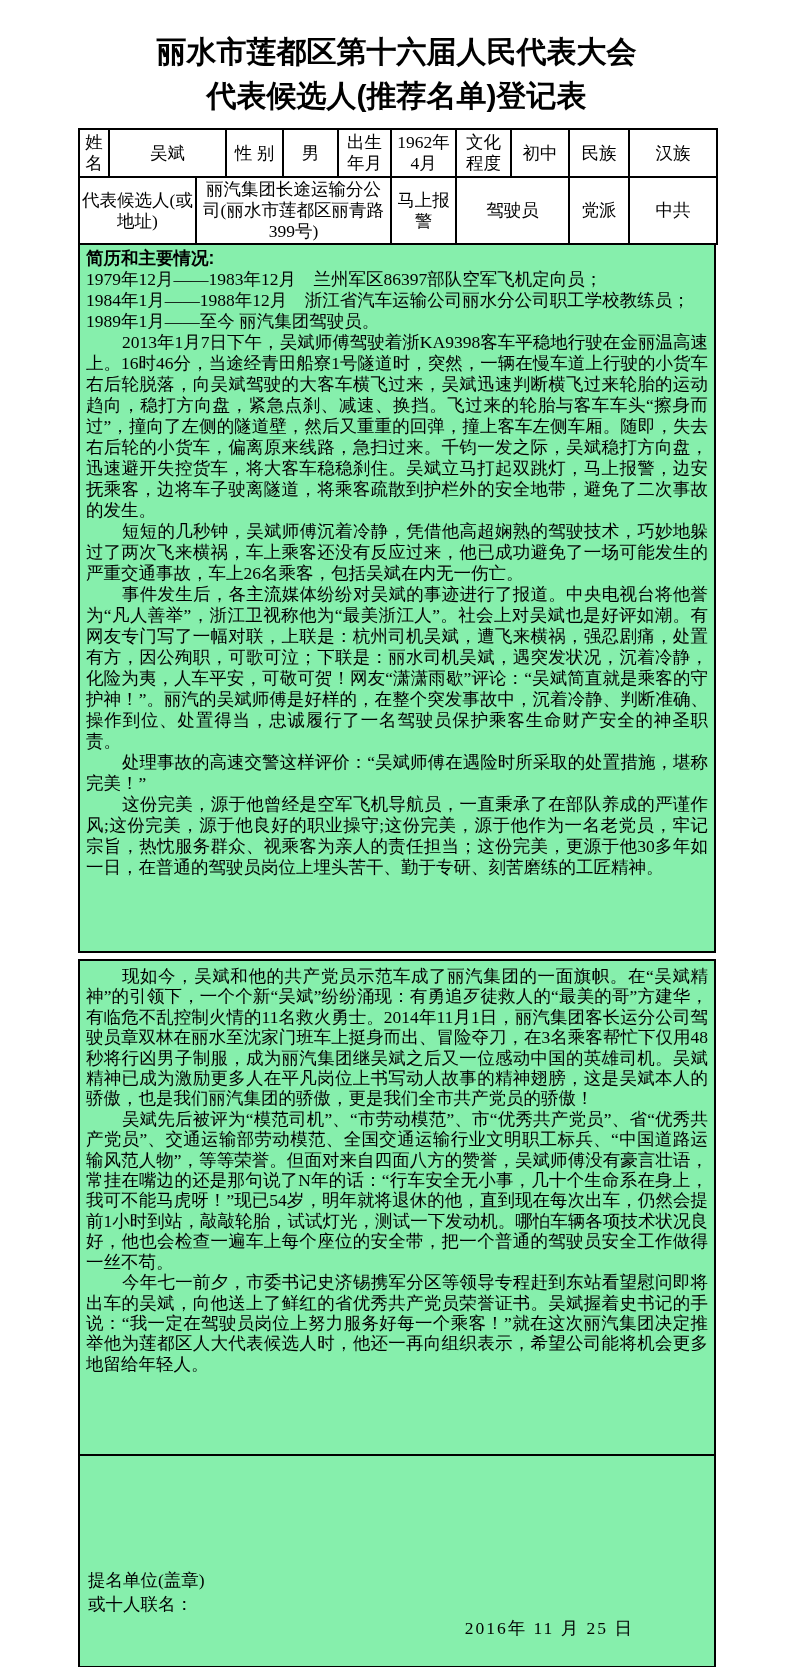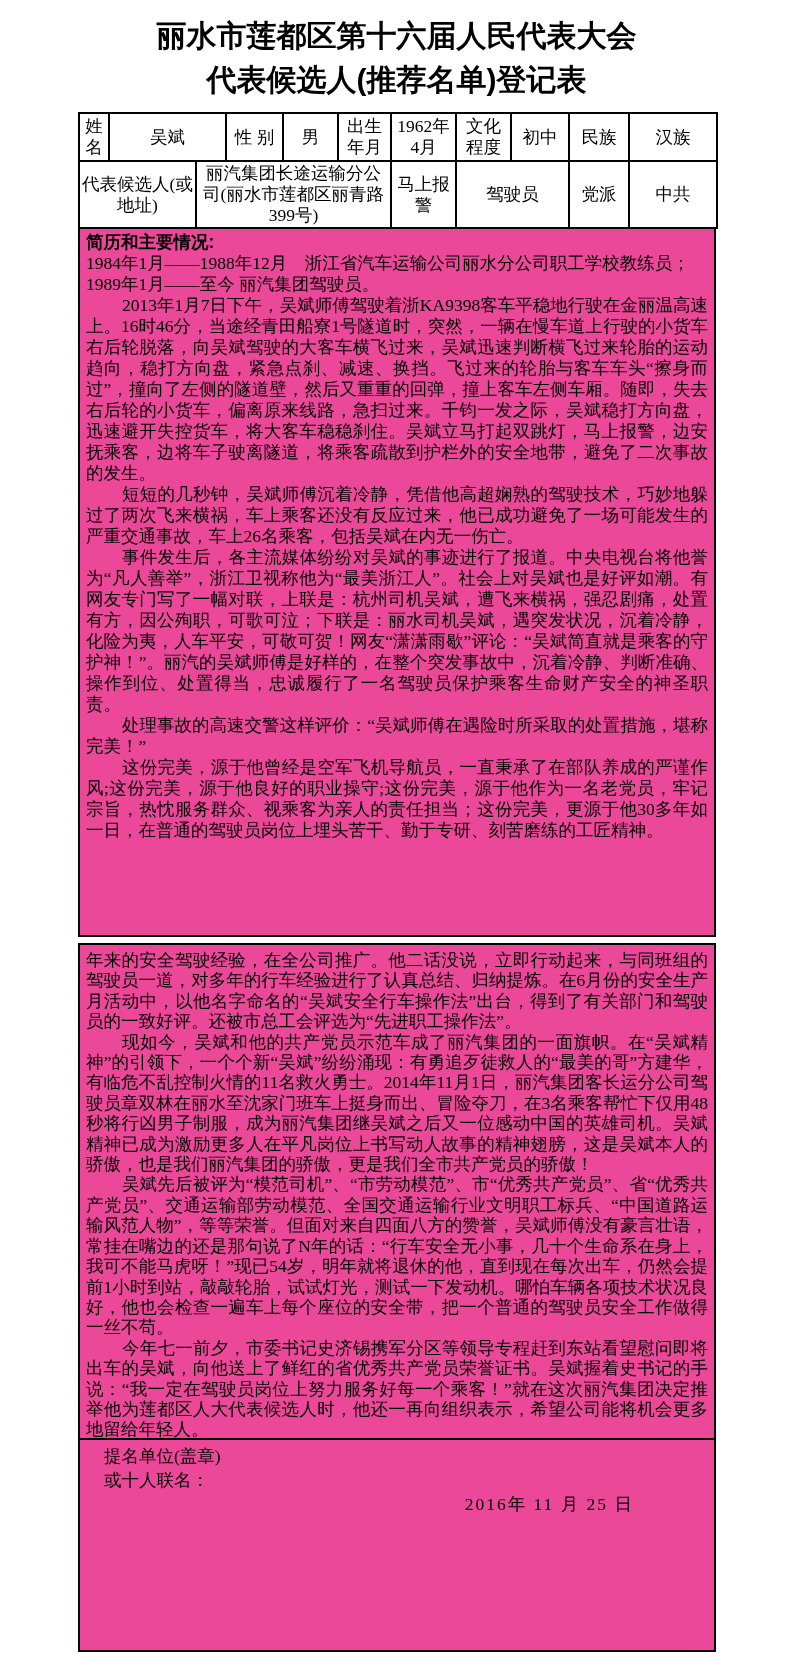--- a/index.html
+++ b/index.html
@@ -2,51 +2,51 @@
 <html><head>
 <meta charset="utf-8">
 <style>
   html,body{margin:0;padding:0;}
   body{
     width:793px;height:1667px;background:#ffffff;color:#000;
     font-family:"Liberation Serif","DejaVu Serif",serif;
     position:relative;overflow:hidden;
   }
   .doc-title{
-    padding-top:14px;text-align:center;
+    padding-top:30px;text-align:center;
     font-family:"Liberation Sans","DejaVu Sans",sans-serif;
     font-weight:bold;font-size:30px;line-height:44px;color:#000;
   }
   .info-table{
     border-collapse:collapse;table-layout:fixed;
     margin:10px 0 0 78px;width:638px;font-size:17.5px;
   }
   .info-table td{
     border:2px solid #000;text-align:center;vertical-align:middle;
     padding:1px 2px;line-height:21px;overflow:hidden;
   }
   .r1 td{height:44px;}
   .r2 td{height:62px;}
   .box{
     box-sizing:border-box;margin-left:78px;width:638px;
-    border:2px solid #000;background:#ec4899;overflow:hidden;
+    border:2px solid #000;background:#86efac;overflow:hidden;
   }
   .box1{
     border-top:none;height:708px;
     padding:3px 6px 0 6px;font-size:17.5px;line-height:21px;
   }
   .page-gap{height:6px;}
   .box2{height:709px;display:flex;flex-direction:column;}
   .box2-text{
     flex:1;padding:5px 6px 0 6px;font-size:17.5px;line-height:20.4px;overflow:hidden;
   }
   .nominate{
     border-top:2px solid #000;height:212px;box-sizing:border-box;
-    padding:4px 8px 26px 24px;display:flex;flex-direction:column;
-    justify-content:flex-start;font-size:17.5px;line-height:24px;
+    padding:4px 8px 26px 8px;display:flex;flex-direction:column;
+    justify-content:flex-end;font-size:17.5px;line-height:24px;
   }
   p{margin:0;text-align:justify;}
   .section-head{
     font-weight:bold;text-align:left;
     font-family:"Liberation Sans","DejaVu Sans",sans-serif;
   }
   .main-head{margin-top:15px;}
   .resume-line{text-align:left;}
   .para{text-indent:2.05em;}
   .cont-first{text-indent:0;}
@@ -93,35 +93,35 @@
     <td>马上报警</td>
     <td colspan="2">驾驶员</td>
     <td>党派</td>
     <td>中共</td>
   </tr>
 </tbody>
   </table>
 
 <div class="box box1">
   <p class="section-head">简历和主要情况:</p>
+  <p class="resume-line">1979年12月——1983年12月　兰州军区86397部队空军飞机定向员；</p>
   <p class="resume-line">1984年1月——1988年12月　浙江省汽车运输公司丽水分公司职工学校教练员；</p>
   <p class="resume-line">1989年1月——至今 丽汽集团驾驶员。</p>
   <p class="para">2013年1月7日下午，吴斌师傅驾驶着浙KA9398客车平稳地行驶在金丽温高速上。16时46分，当途经青田船寮1号隧道时，突然，一辆在慢车道上行驶的小货车右后轮脱落，向吴斌驾驶的大客车横飞过来，吴斌迅速判断横飞过来轮胎的运动趋向，稳打方向盘，紧急点刹、减速、换挡。飞过来的轮胎与客车车头“擦身而过”，撞向了左侧的隧道壁，然后又重重的回弹，撞上客车左侧车厢。随即，失去右后轮的小货车，偏离原来线路，急扫过来。千钧一发之际，吴斌稳打方向盘，迅速避开失控货车，将大客车稳稳刹住。吴斌立马打起双跳灯，马上报警，边安抚乘客，边将车子驶离隧道，将乘客疏散到护栏外的安全地带，避免了二次事故的发生。</p>
   <p class="para">短短的几秒钟，吴斌师傅沉着冷静，凭借他高超娴熟的驾驶技术，巧妙地躲过了两次飞来横祸，车上乘客还没有反应过来，他已成功避免了一场可能发生的严重交通事故，车上26名乘客，包括吴斌在内无一伤亡。</p>
   <p class="para">事件发生后，各主流媒体纷纷对吴斌的事迹进行了报道。中央电视台将他誉为“凡人善举”，浙江卫视称他为“最美浙江人”。社会上对吴斌也是好评如潮。有网友专门写了一幅对联，上联是：杭州司机吴斌，遭飞来横祸，强忍剧痛，处置有方，因公殉职，可歌可泣；下联是：丽水司机吴斌，遇突发状况，沉着冷静，化险为夷，人车平安，可敬可贺！网友“潇潇雨歇”评论：“吴斌简直就是乘客的守护神！”。丽汽的吴斌师傅是好样的，在整个突发事故中，沉着冷静、判断准确、操作到位、处置得当，忠诚履行了一名驾驶员保护乘客生命财产安全的神圣职责。</p>
   <p class="para">处理事故的高速交警这样评价：“吴斌师傅在遇险时所采取的处置措施，堪称完美！”</p>
   <p class="para">这份完美，源于他曾经是空军飞机导航员，一直秉承了在部队养成的严谨作风;这份完美，源于他良好的职业操守;这份完美，源于他作为一名老党员，牢记宗旨，热忱服务群众、视乘客为亲人的责任担当；这份完美，更源于他30多年如一日，在普通的驾驶员岗位上埋头苦干、勤于专研、刻苦磨练的工匠精神。</p>
 
 </div>
 
 <div class="page-gap"></div>
 
 <div class="box box2">
   <div class="box2-text">
-    <p class="para cont-first">年来的安全驾驶经验，在全公司推广。他二话没说，立即行动起来，与同班组的驾驶员一道，对多年的行车经验进行了认真总结、归纳提炼。在6月份的安全生产月活动中，以他名字命名的“吴斌安全行车操作法”出台，得到了有关部门和驾驶员的一致好评。还被市总工会评选为“先进职工操作法”。</p>
     <p class="para">现如今，吴斌和他的共产党员示范车成了丽汽集团的一面旗帜。在“吴斌精神”的引领下，一个个新“吴斌”纷纷涌现：有勇追歹徒救人的“最美的哥”方建华，有临危不乱控制火情的11名救火勇士。2014年11月1日，丽汽集团客长运分公司驾驶员章双林在丽水至沈家门班车上挺身而出、冒险夺刀，在3名乘客帮忙下仅用48秒将行凶男子制服，成为丽汽集团继吴斌之后又一位感动中国的英雄司机。吴斌精神已成为激励更多人在平凡岗位上书写动人故事的精神翅膀，这是吴斌本人的骄傲，也是我们丽汽集团的骄傲，更是我们全市共产党员的骄傲！</p>
     <p class="para">吴斌先后被评为“模范司机”、“市劳动模范”、市“优秀共产党员”、省“优秀共产党员”、交通运输部劳动模范、全国交通运输行业文明职工标兵、“中国道路运输风范人物”，等等荣誉。但面对来自四面八方的赞誉，吴斌师傅没有豪言壮语，常挂在嘴边的还是那句说了N年的话：“行车安全无小事，几十个生命系在身上，我可不能马虎呀！”现已54岁，明年就将退休的他，直到现在每次出车，仍然会提前1小时到站，敲敲轮胎，试试灯光，测试一下发动机。哪怕车辆各项技术状况良好，他也会检查一遍车上每个座位的安全带，把一个普通的驾驶员安全工作做得一丝不苟。</p>
     <p class="para">今年七一前夕，市委书记史济锡携军分区等领导专程赶到东站看望慰问即将出车的吴斌，向他送上了鲜红的省优秀共产党员荣誉证书。吴斌握着史书记的手说：“我一定在驾驶员岗位上努力服务好每一个乘客！”就在这次丽汽集团决定推举他为莲都区人大代表候选人时，他还一再向组织表示，希望公司能将机会更多地留给年轻人。</p>
 
   </div>
   <div class="nominate">
     <div>
       <p class="resume-line">提名单位(盖章)</p>
       <p class="resume-line">或十人联名：</p>
     </div>

